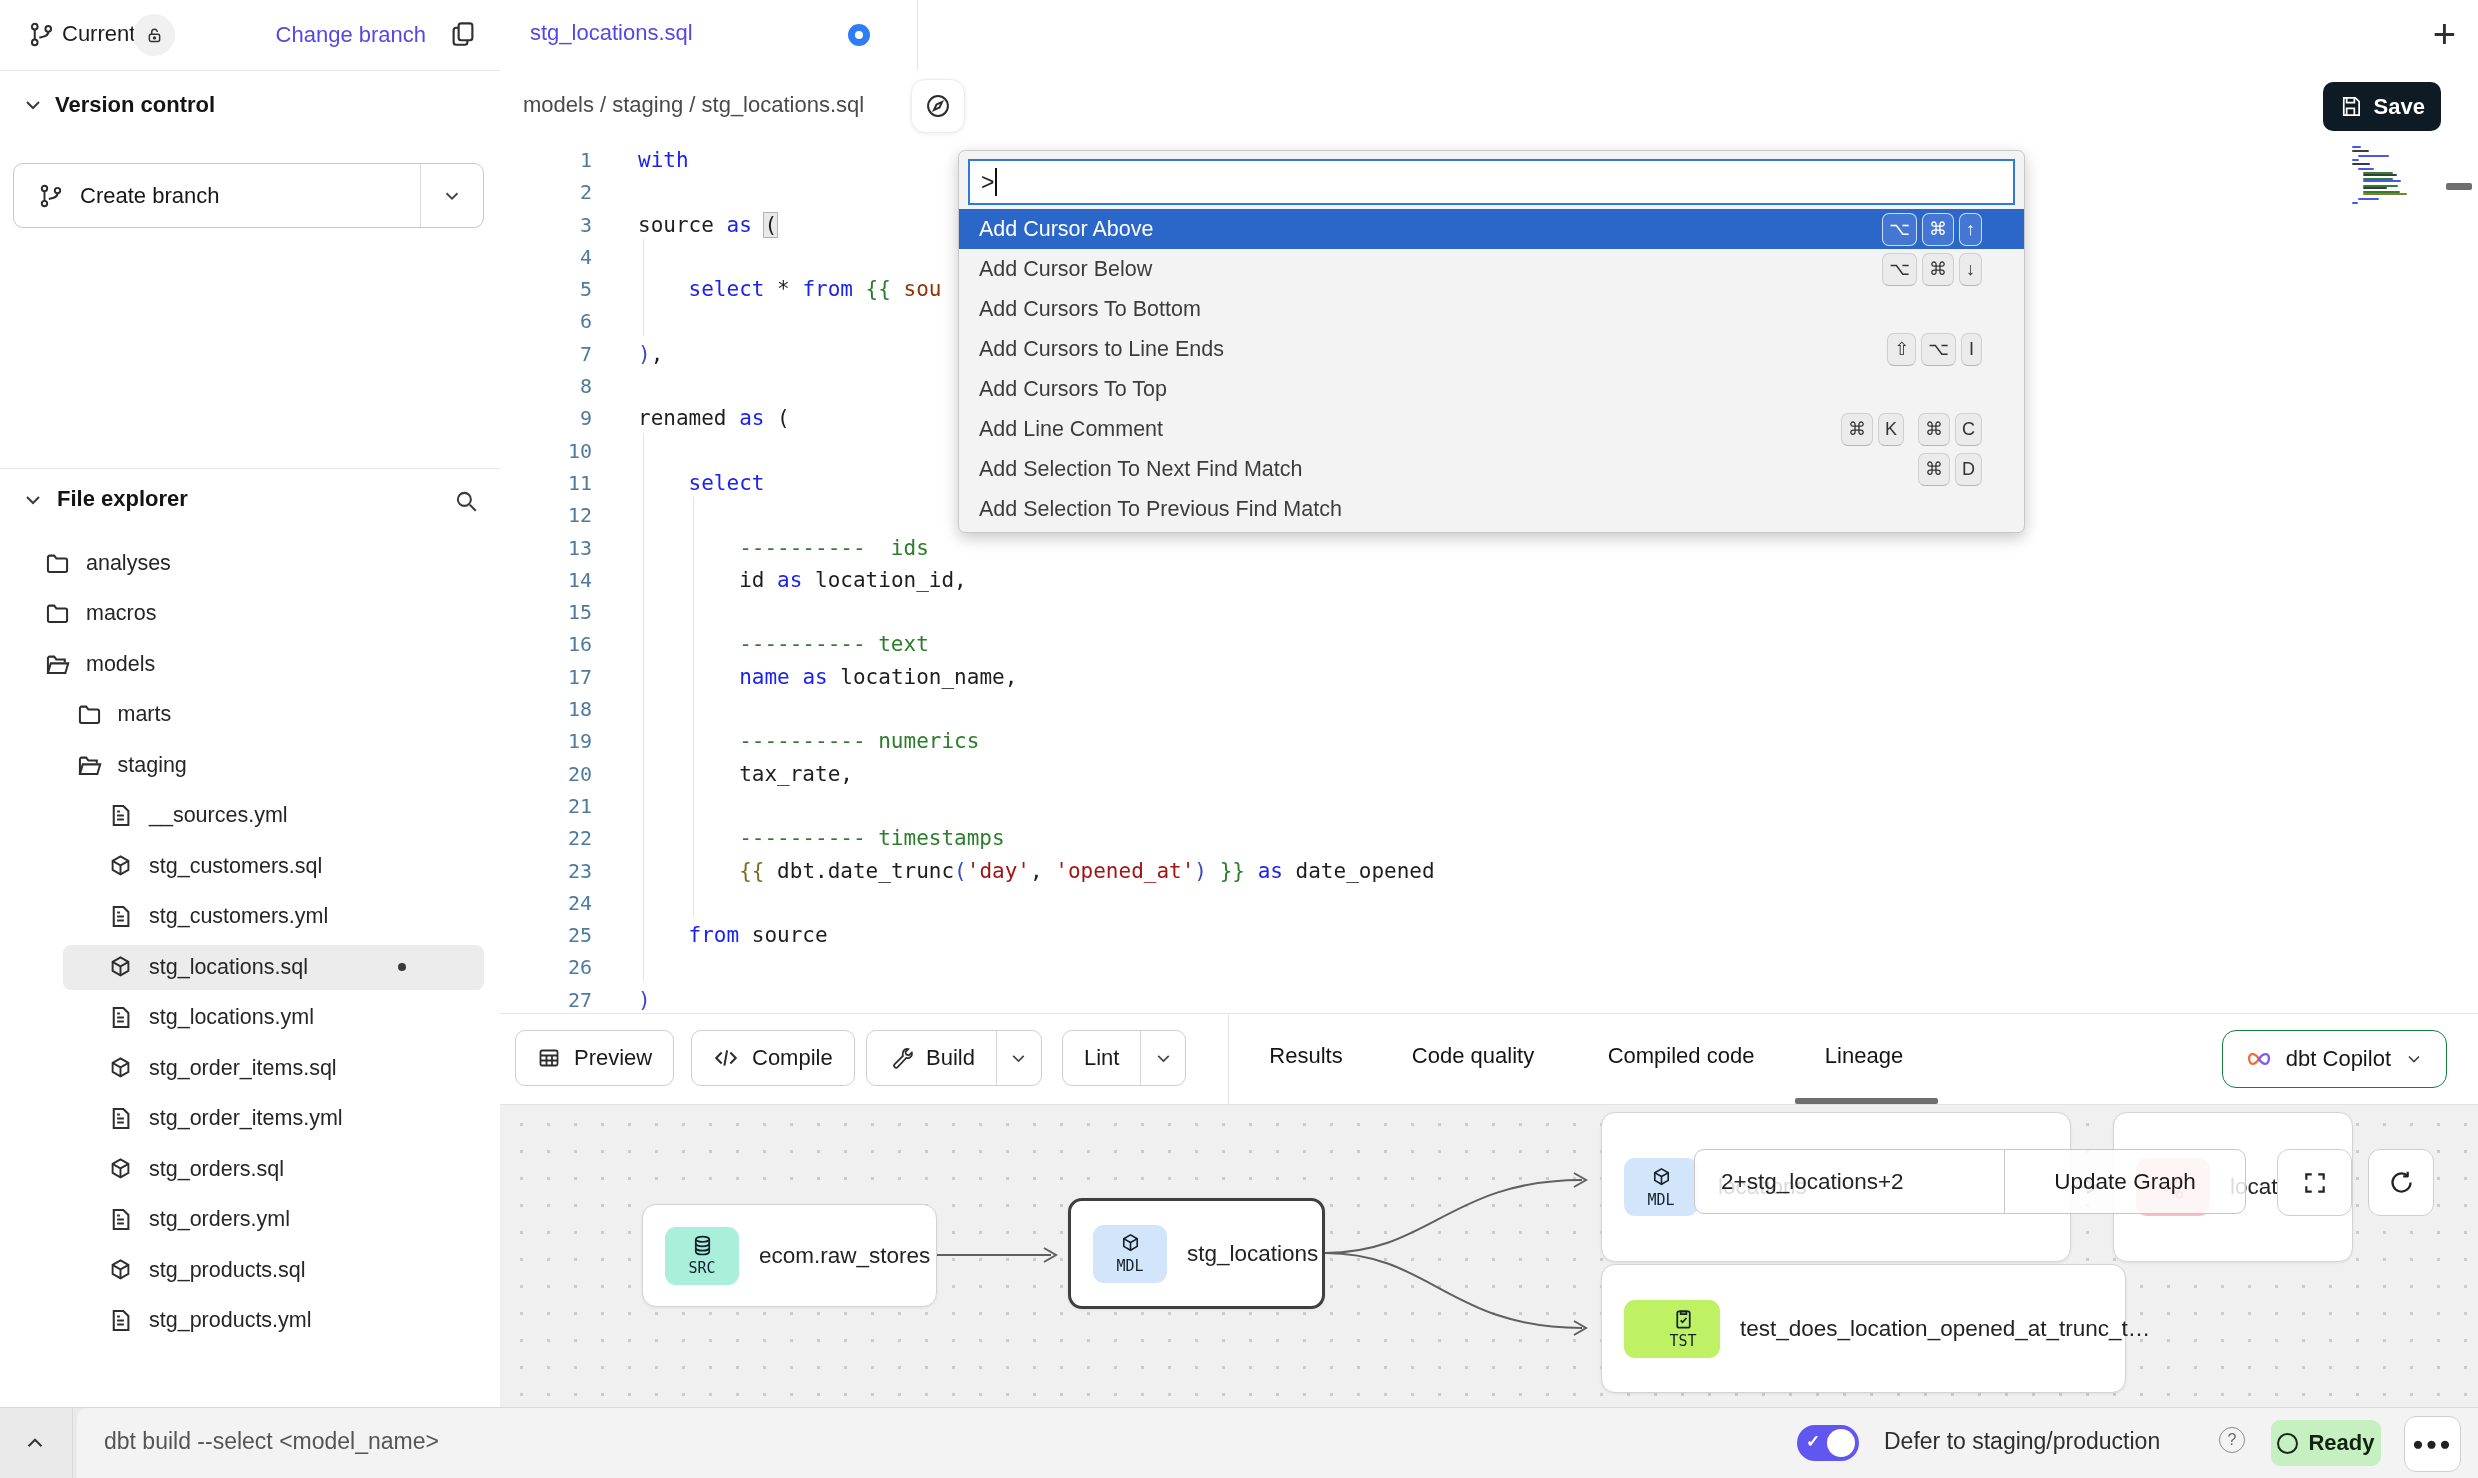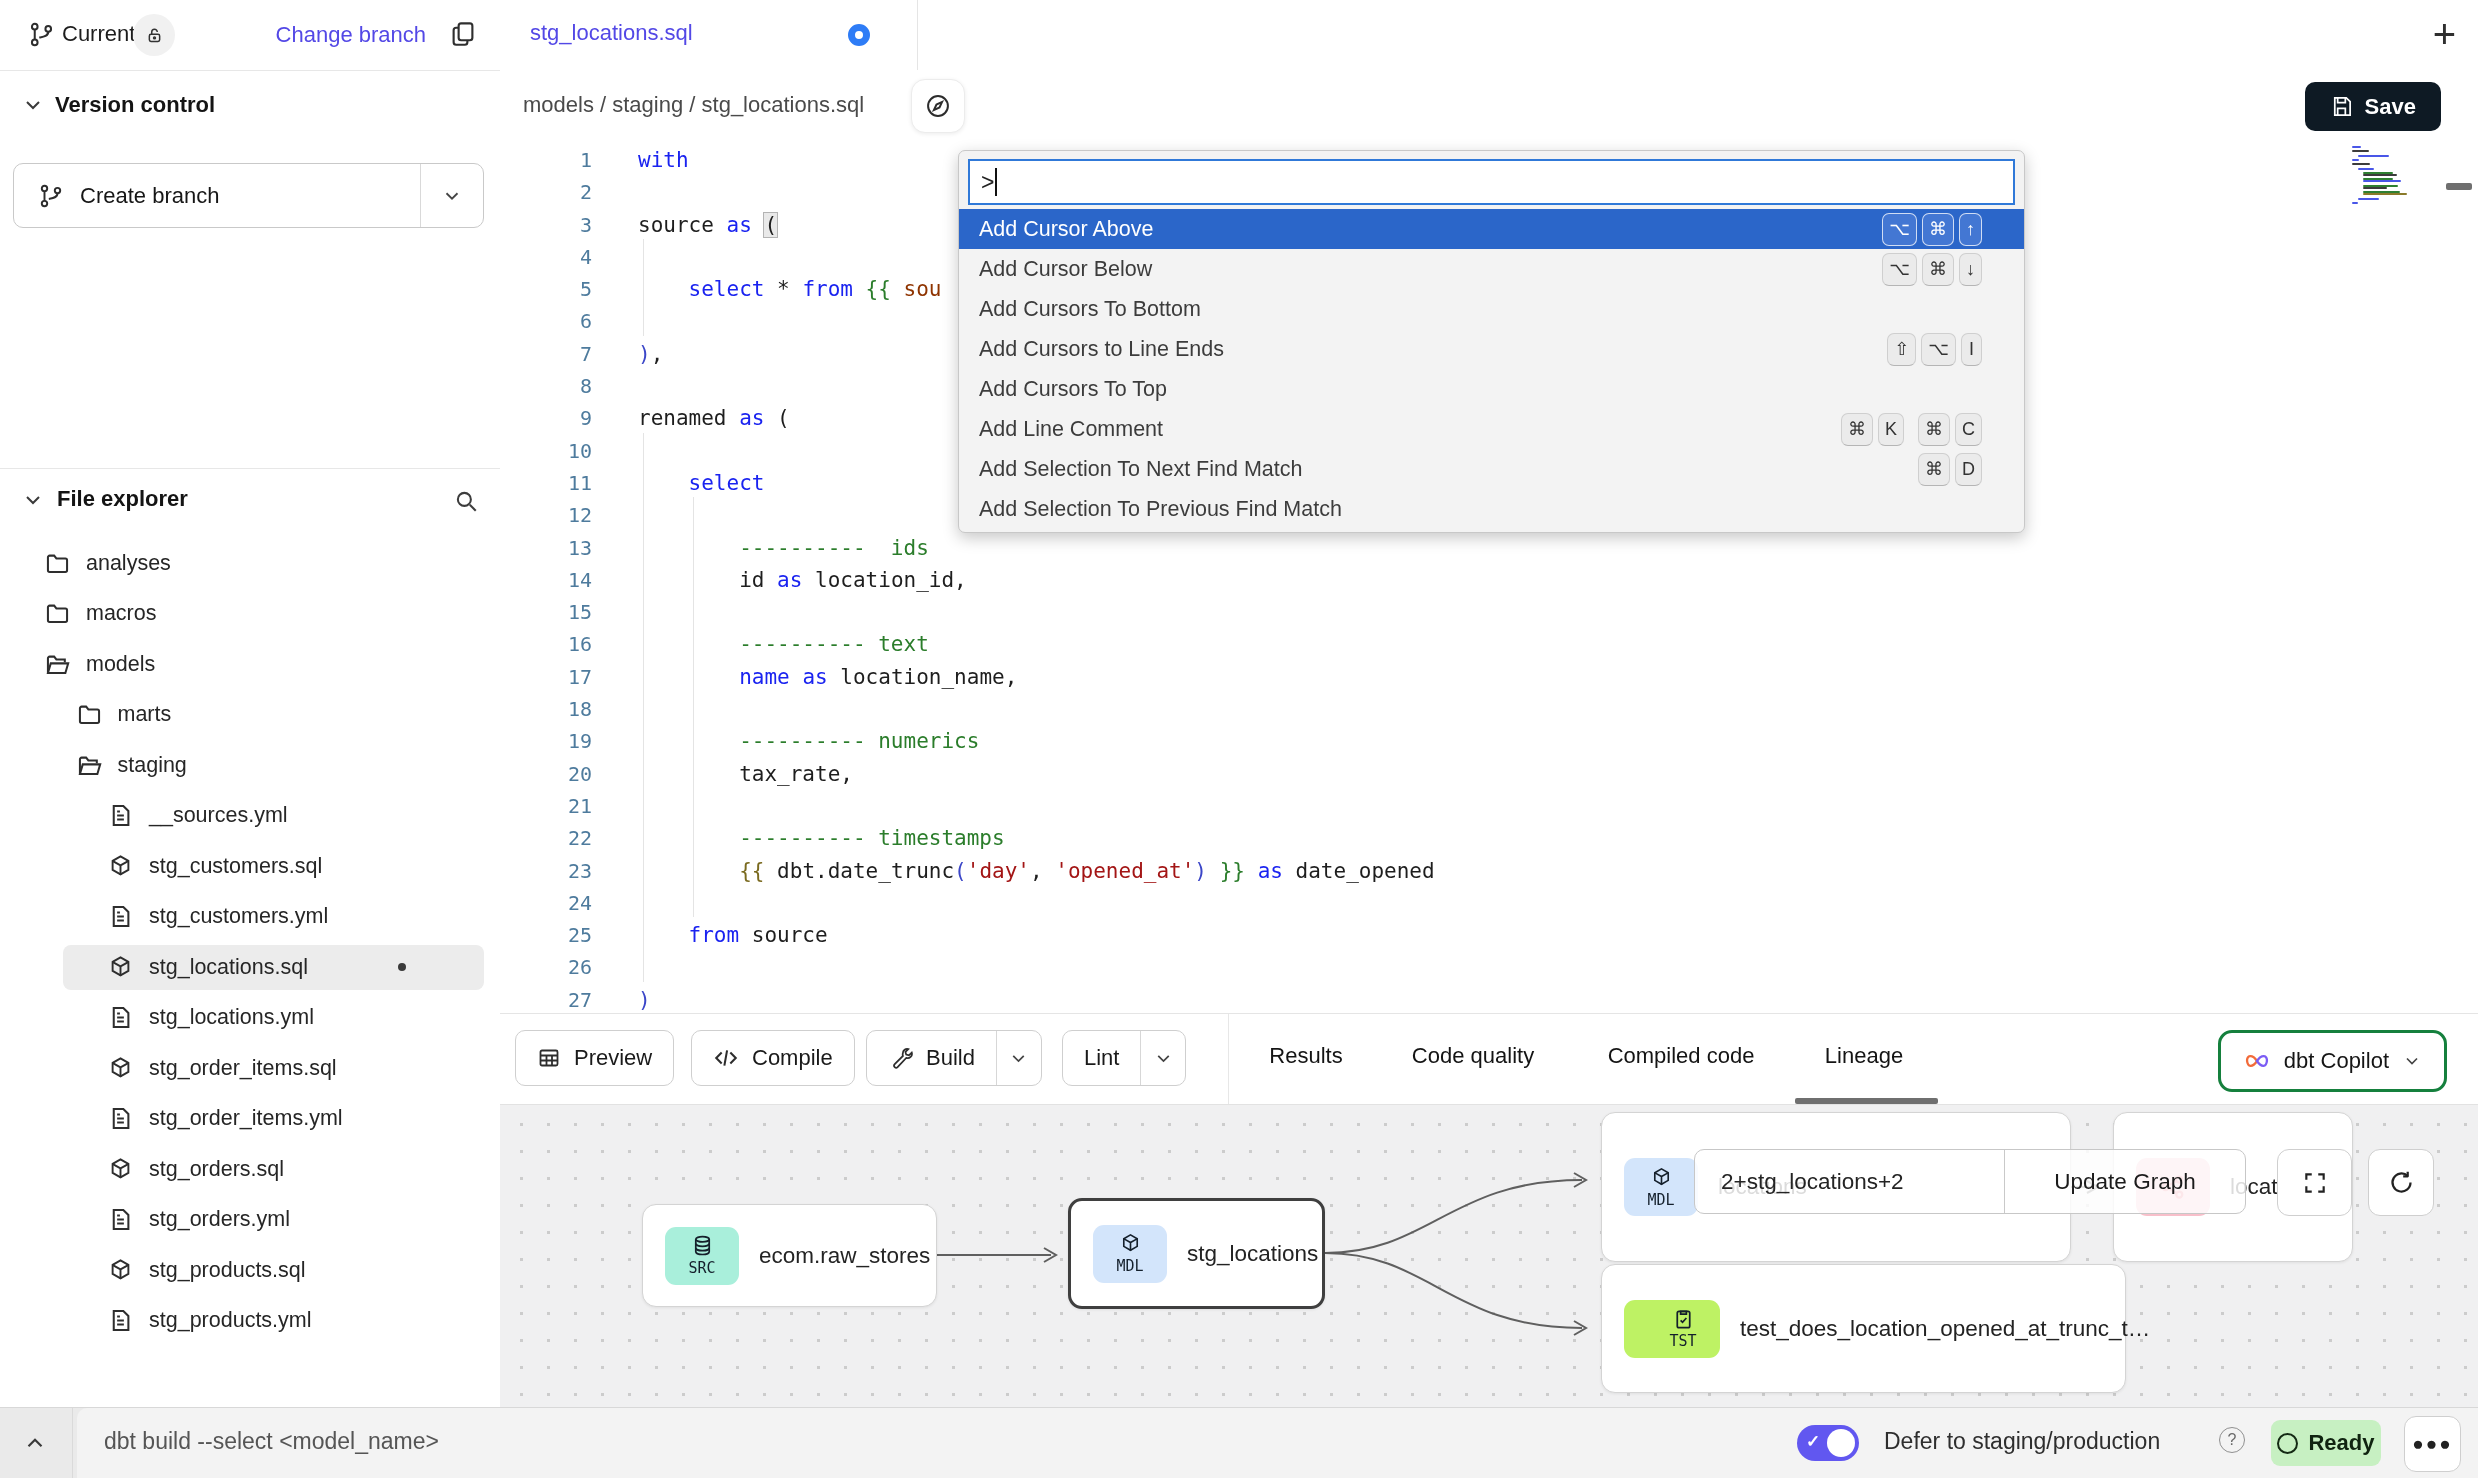--- a/index.html
+++ b/index.html
@@ -46,21 +46,21 @@
   .tabbar{position:absolute;left:0;top:0;width:100%;height:70px;border-bottom:1px solid #e5e5e5;background:#fff;}
   .tab{position:absolute;left:0;top:0;width:417px;height:70px;background:#fff;border-right:1px solid #e5e5e5;cursor:pointer;}
   .tab-lbl{position:absolute;left:30px;top:20px;font-size:22px;color:#5348e6;}
   .tabdot{position:absolute;left:348px;top:24px;width:8px;height:8px;border:7px solid #2e7cf6;border-radius:50%;background:#fff;}
   .plus{position:absolute;right:22px;top:12px;font-size:40px;font-weight:300;color:#2f2f2f;cursor:pointer;line-height:44px;}
 
   .bcrow{position:absolute;left:0;top:70px;width:100%;height:72px;background:#fff;}
   .bc{position:absolute;left:23px;top:22px;font-size:22px;color:#4a4a4a;}
   .compass{position:absolute;left:411px;top:9px;width:52px;height:52px;border:1px solid #ececec;border-radius:14px;
            background:#fff;box-shadow:0 1px 4px rgba(0,0,0,.08);display:flex;align-items:center;justify-content:center;cursor:pointer;color:#2c2c2c;}
-  .savebtn{position:absolute;right:37px;top:12px;height:49px;padding:0 25px;background:#0e1a24;color:#fff;
+  .savebtn{position:absolute;right:37px;top:12px;height:49px;padding:0 16px;background:#0e1a24;color:#fff;
            border:none;border-radius:10px;display:flex;align-items:center;gap:12px;font-size:22px;font-weight:600;
            font-family:"Liberation Sans",sans-serif;cursor:pointer;}
 
   .editor{position:absolute;left:0;top:142px;width:100%;height:871px;background:#fff;overflow:hidden;}
   #gutter{position:absolute;left:0;top:2px;width:92px;text-align:right;
           font-family:"DejaVu Sans Mono",monospace;font-size:20px;color:#4e7b9d;}
   #gutter div{height:32.3px;line-height:32.3px;}
   #lines{position:absolute;left:138px;top:2px;font-family:"DejaVu Sans Mono",monospace;font-size:21px;color:#1e1e1e;white-space:pre;}
   #lines div{height:32.3px;line-height:32.3px;}
   .tok-kw{color:#1a23f0;} .tok-cm{color:#2b7d2b;} .tok-st{color:#a31515;}
@@ -75,21 +75,21 @@
   
   .phead{position:absolute;left:0;top:1013px;width:100%;height:92px;background:#fff;
          border-top:1px solid #e5e5e5;border-bottom:1px solid #e2e2e2;box-sizing:border-box;}
   .pbtn{position:absolute;top:16px;height:54px;border:1px solid #cfcfcf;border-radius:10px;background:#fff;
         display:flex;align-items:center;cursor:pointer;font-size:22px;font-weight:500;color:#1a1a1a;}
   .pbtn .seg{display:flex;align-items:center;gap:13px;padding:0 21px;height:100%;}
   .pbtn .split{width:44px;height:100%;border-left:1px solid #d7d7d7;display:flex;align-items:center;justify-content:center;}
   .pvdiv{position:absolute;left:728px;top:0;width:1px;height:100%;background:#e7e7e7;}
   .ptab{position:absolute;top:29px;transform:translateX(-50%);font-size:22px;color:#141414;cursor:pointer;white-space:nowrap;}
   .punder{position:absolute;left:1295px;top:84px;width:143px;height:6px;background:#6f6f6f;border-radius:2px;}
-  .copilot{position:absolute;right:31px;top:16px;height:56px;border:3px solid #15803d;border-radius:14px;background:#fff;
+  .copilot{position:absolute;right:31px;top:16px;height:56px;border:1px solid #15803d;border-radius:14px;background:#fff;
            display:flex;align-items:center;gap:13px;padding:0 22px;font-size:22px;color:#161616;cursor:pointer;}
 
   
   .canvas{position:absolute;left:0;top:1105px;width:1978px;height:302px;background:#f0f0f1;overflow:hidden;
           background-image:radial-gradient(#cccccc 1.9px,transparent 1.9px);background-size:27px 27px;background-position:8px 6px;}
   .edges{position:absolute;left:0;top:0;z-index:1;}
   .node{position:absolute;background:#fff;border:1.5px solid #d4d4d4;border-radius:14px;
         box-shadow:0 1px 3px rgba(0,0,0,.07);display:flex;align-items:center;gap:20px;padding-left:22px;
         box-sizing:border-box;z-index:2;cursor:pointer;}
   .node.selected{border:3px solid #3f3f3f;}

